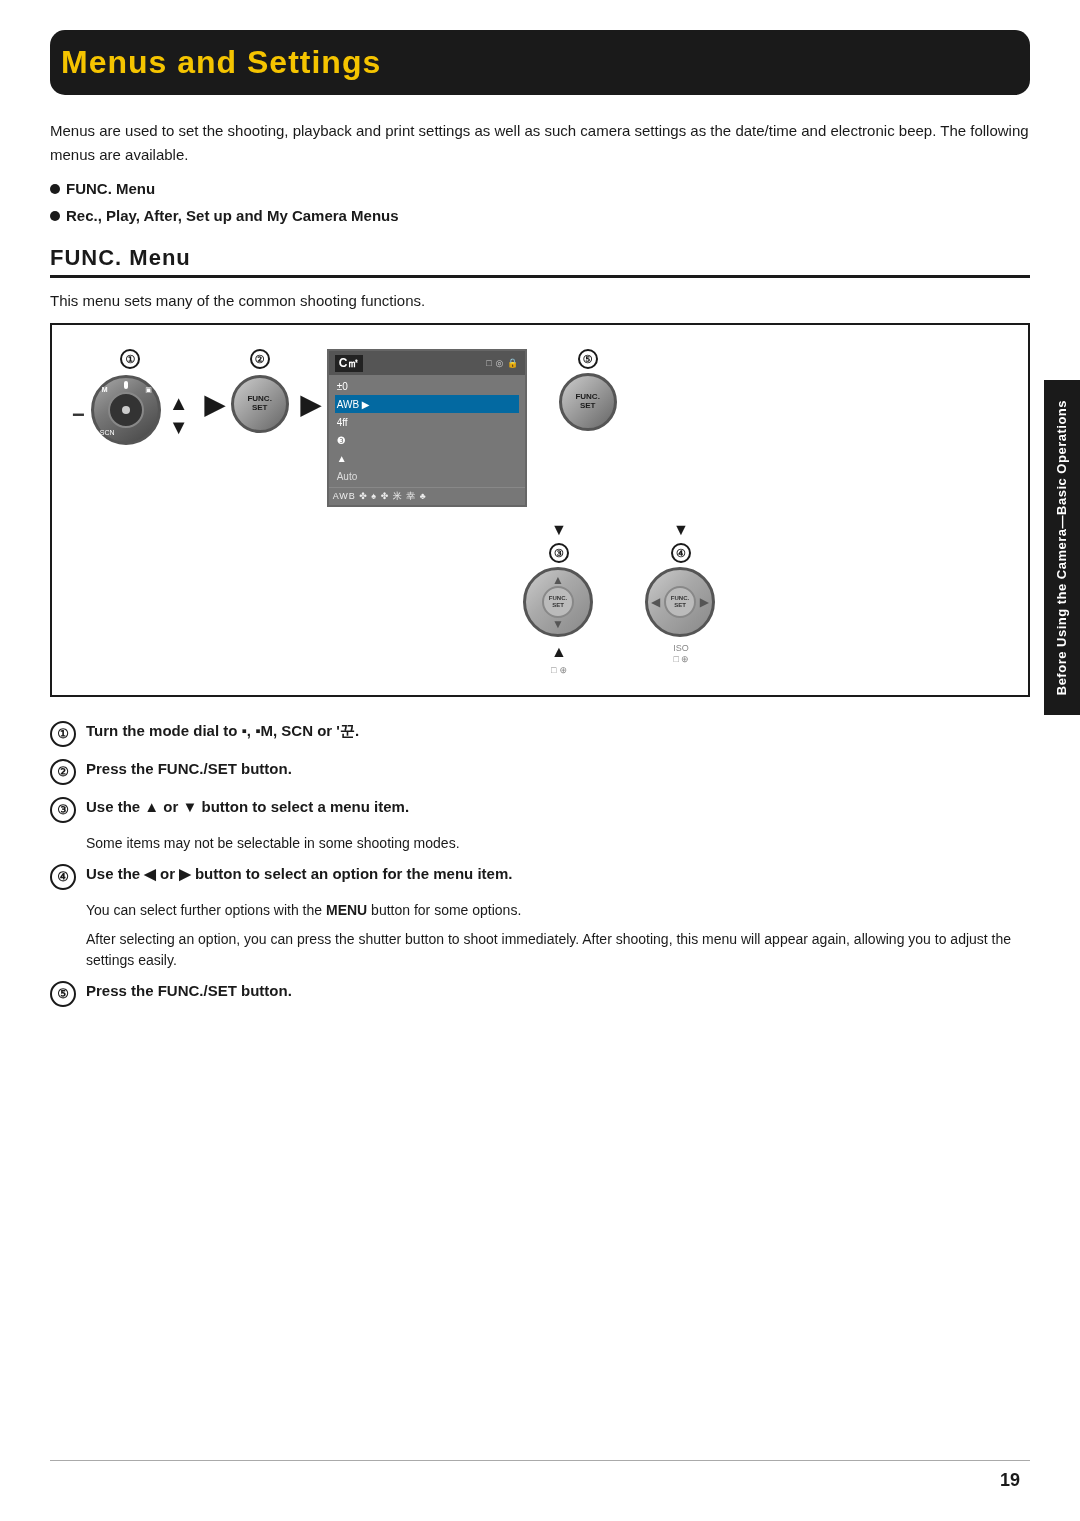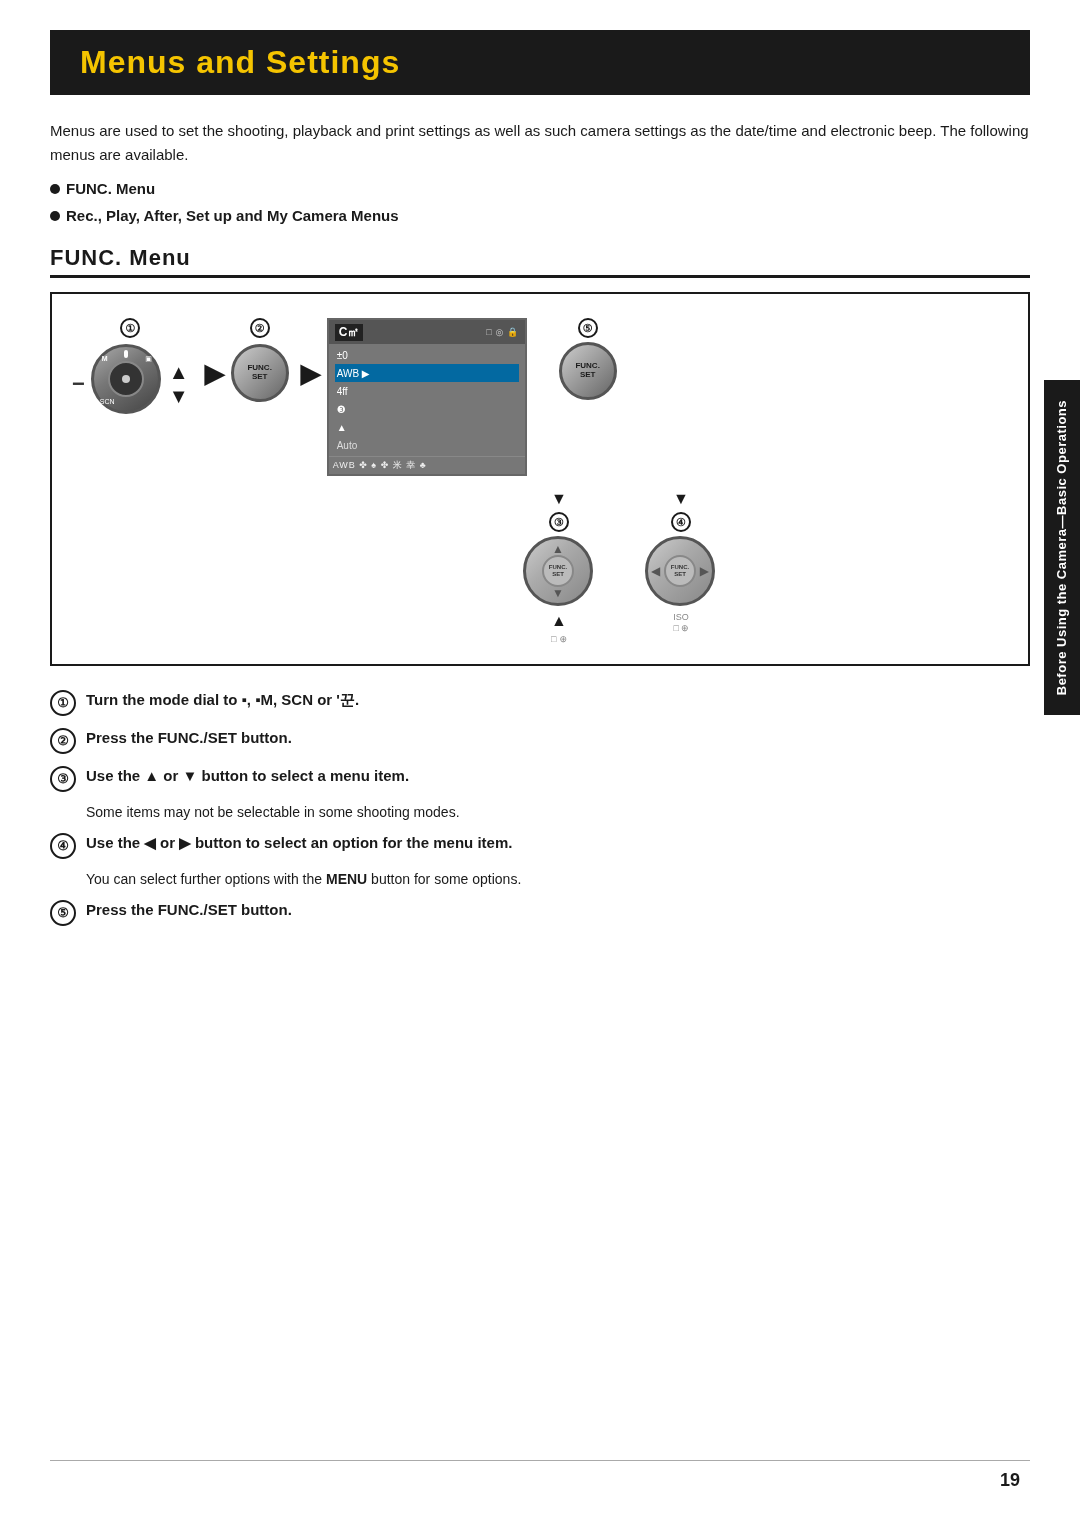--- a/index.html
+++ b/index.html
@@ -16,22 +16,23 @@
 
     .page-container {
       width: 980px;
       margin: 0 auto;
       padding-top: 30px;
     }
 
     
     .page-header {
       background: #1a1a1a;
-      padding: 14px 30px;
+      padding: 14px 11px;
       margin-bottom: 24px;
+      border-radius: 15px;
     }
     .page-header h1 {
       color: #f5c400;
       font-size: 32px;
       font-weight: 900;
       font-family: Arial Black, Arial, sans-serif;
       letter-spacing: 1px;
     }
 
     
@@ -275,20 +276,21 @@
       <span>FUNC. Menu</span>
     </div>
     <div class="bullet-item">
       <span class="bullet-dot"></span>
       <span>Rec., Play, After, Set up and My Camera Menus</span>
     </div>
   </div>
 
   <div class="section-heading">FUNC. Menu</div>
 
+  <p class="section-subtitle">This menu sets many of the common shooting functions.</p>
 
   <div class="diagram-box">
     <div class="diag-container">
 
       <div style="display:flex; align-items:flex-start; gap:0; position:relative;">
 
         <div style="display:flex; flex-direction:column; align-items:center; margin-right:10px;">
           <div style="display:flex; align-items:center; gap:2px; margin-bottom:6px;">
             <div class="num-badge">①</div>
           </div>
@@ -434,20 +436,21 @@
     </div>
     <p class="sub-text">Some items may not be selectable in some shooting modes.</p>
 
     <div class="instruction-item">
       <div class="instr-num">④</div>
       <div class="instr-text">
         <strong>Use the ◀ or ▶ button to select an option for the menu item.</strong>
       </div>
     </div>
     <p class="sub-text">You can select further options with the <strong>MENU</strong> button for some options.</p>
+    <p class="sub-text">After selecting an option, you can press the shutter button to shoot immediately. After shooting, this menu will appear again, allowing you to adjust the settings easily.</p>
 
     <div class="instruction-item">
       <div class="instr-num">⑤</div>
       <div class="instr-text">
         <strong>Press the FUNC./SET button.</strong>
       </div>
     </div>
 
   </div>
 

